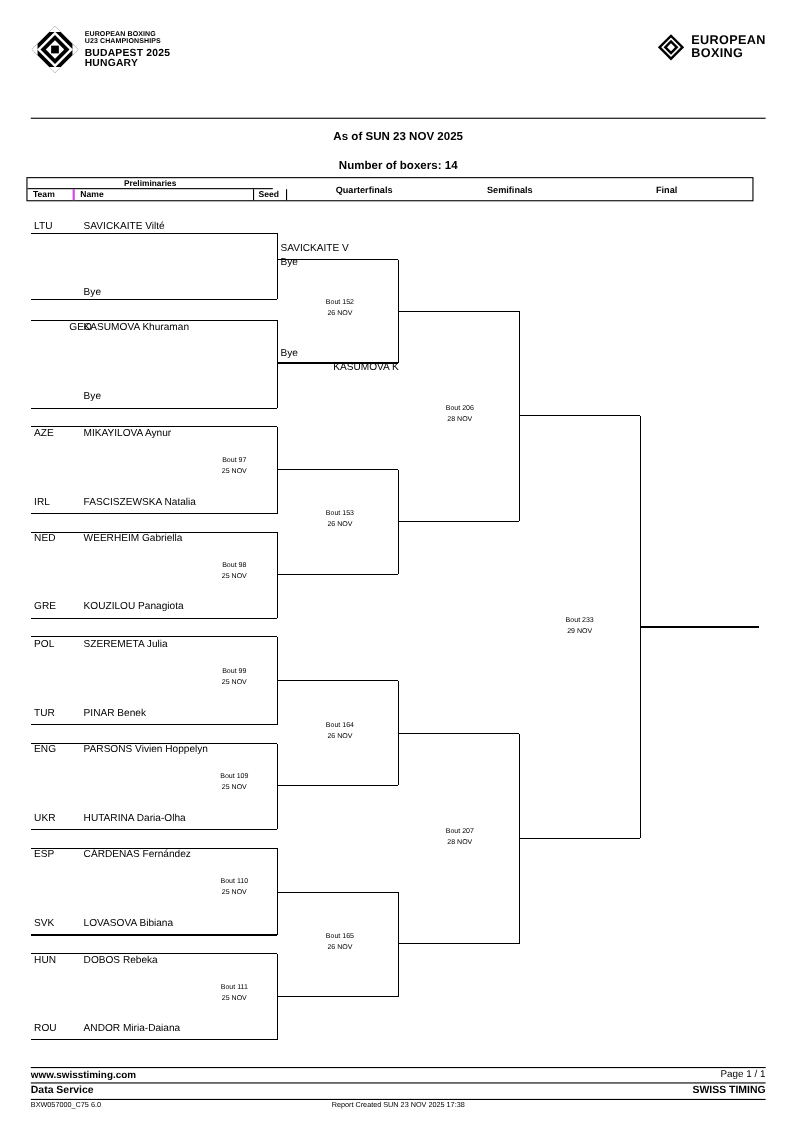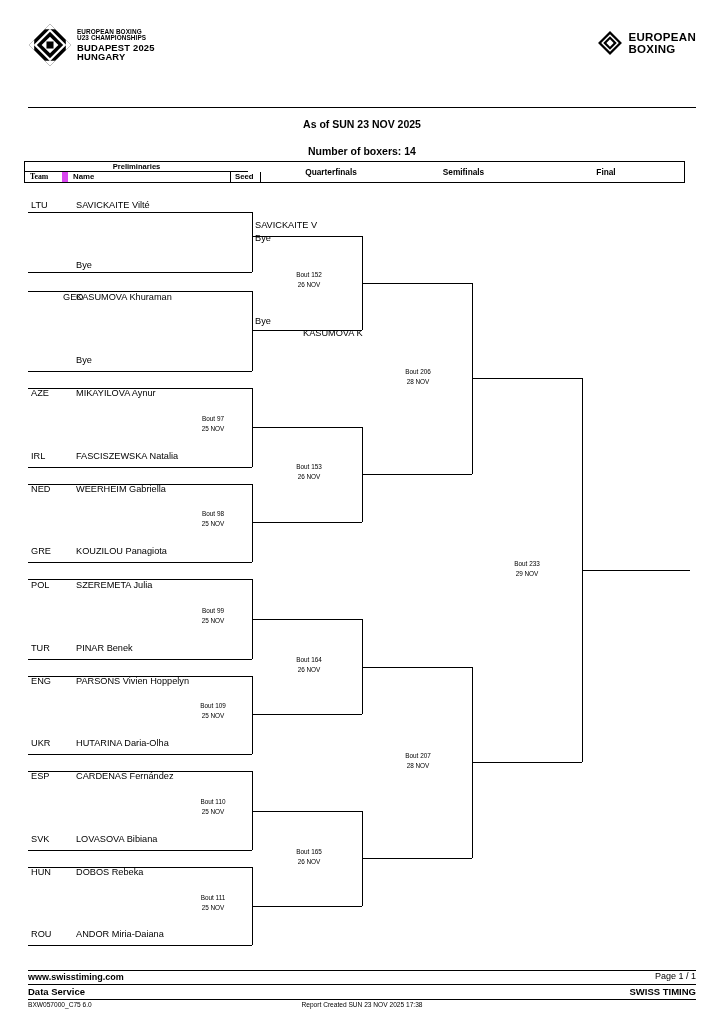--- a/index.html
+++ b/index.html
@@ -56,21 +56,21 @@
 
   
   #colhead { position: absolute; left: 24px; top: 161px; width: 661px; height: 22px; }
   #colhead .outer { position: absolute; inset: 0; border: 1px solid #000; }
   .ch-prelim-lbl {
     position: absolute; left: 1px; top: 1px; width: 223px; height: 10px;
     text-align: center; font-size: 7.6px; line-height: 10px; font-weight: bold;
     border-bottom: 1px solid #000;
   }
   .ch-sub { position: absolute; top: 11px; height: 10px; font-size: 7.8px; line-height: 10px; font-weight: bold; }
-  .ch-team { left: 1px;  width: 43px;  border-right: 6px solid #d946ef; padding-left: 5px; font-family: Liberation Serif, serif; }
+  .ch-team { left: 1px;  width: 43px;  border-right: 2px solid #d946ef; padding-left: 5px; }
   .ch-name { left: 44px; width: 163px; border-right: 1px solid #000; padding-left: 5px; }
   .ch-seed { left: 207px; width: 30px; border-right: 1px solid #000; padding-left: 4px; }
   .ch-round {
     position: absolute; top: 5px; height: 12px;
     text-align: center; font-size: 8.3px; line-height: 12px; font-weight: bold;
   }
   .ch-qf   { left: 237px; width: 140px; }
   .ch-sf   { left: 377px; width: 125px; }
   .ch-fin  { left: 502px; width: 160px; }
 

